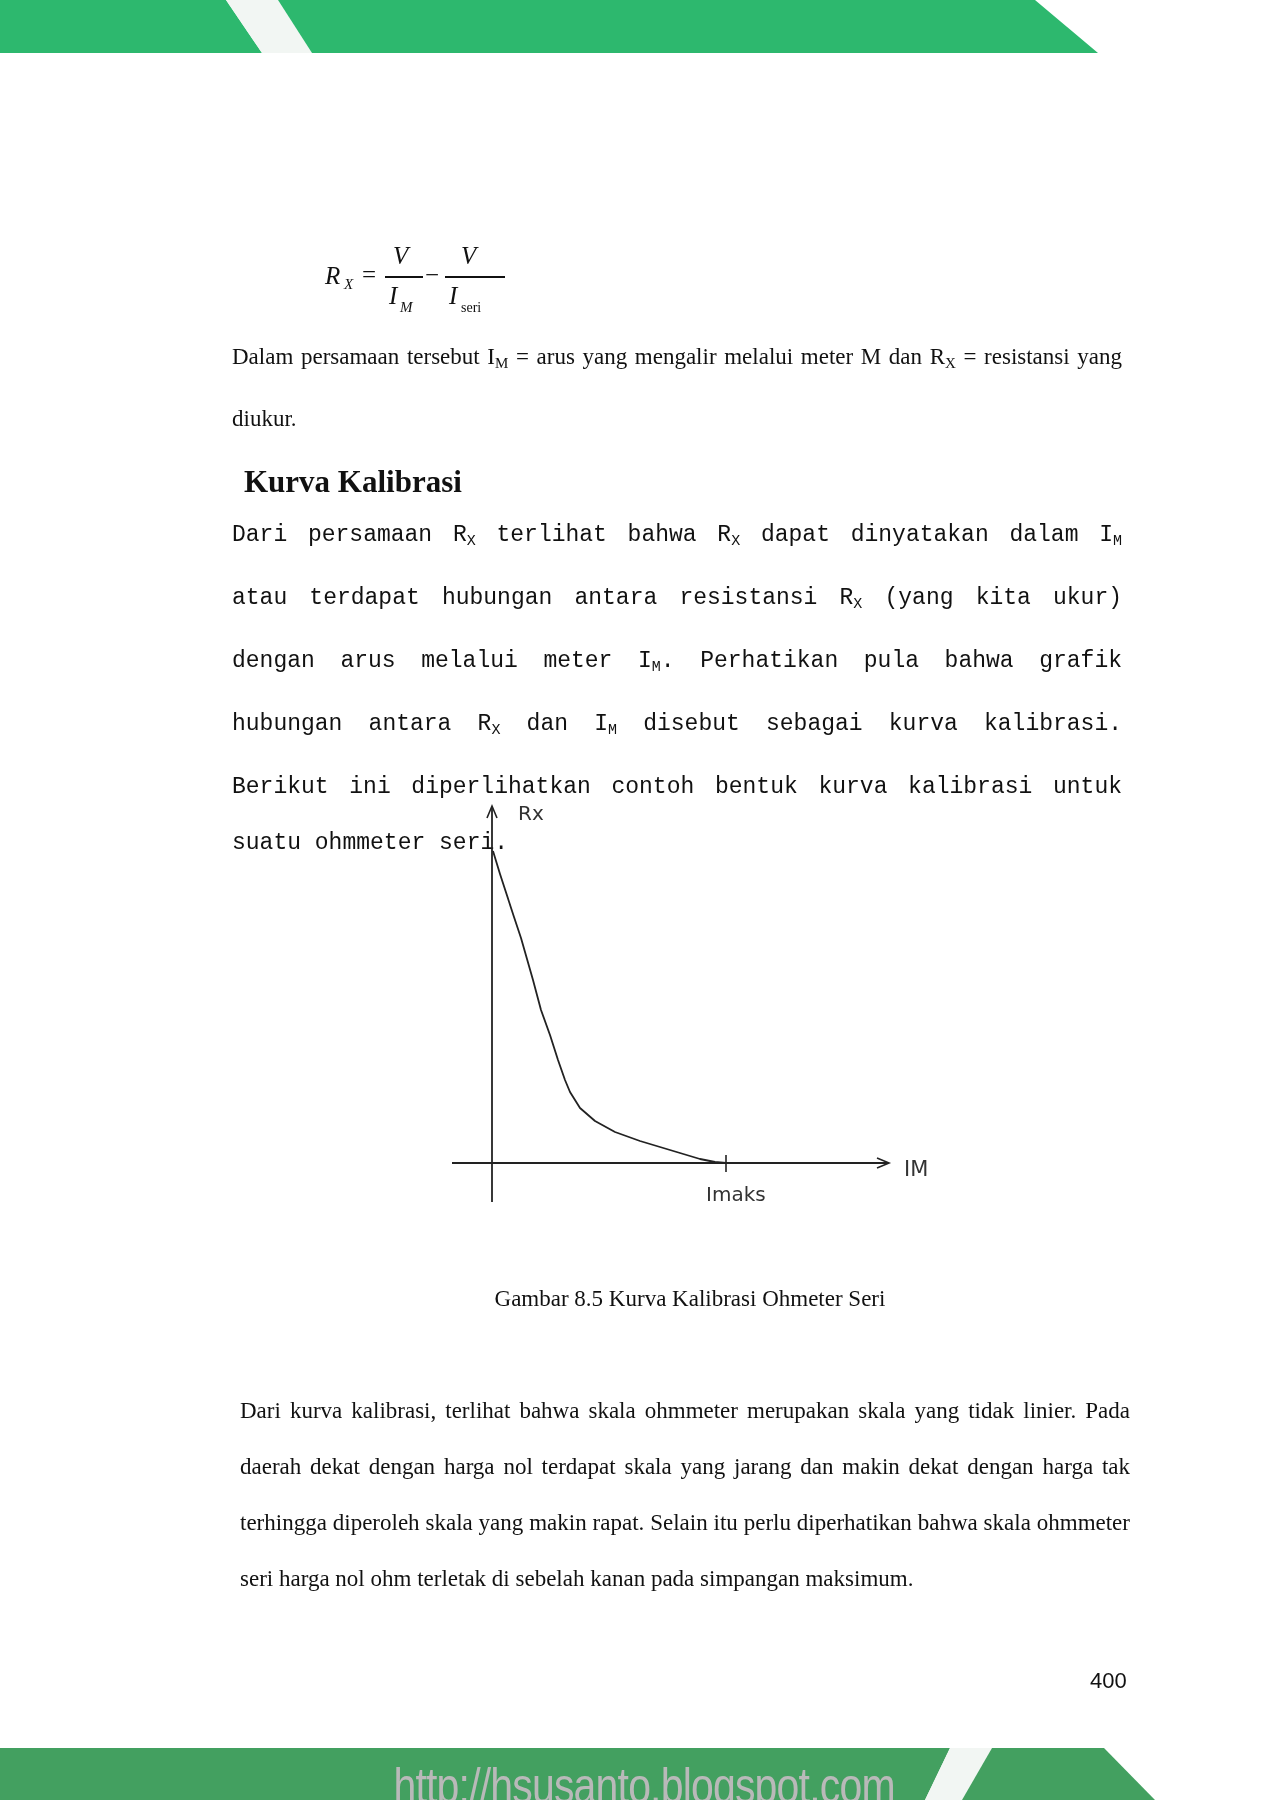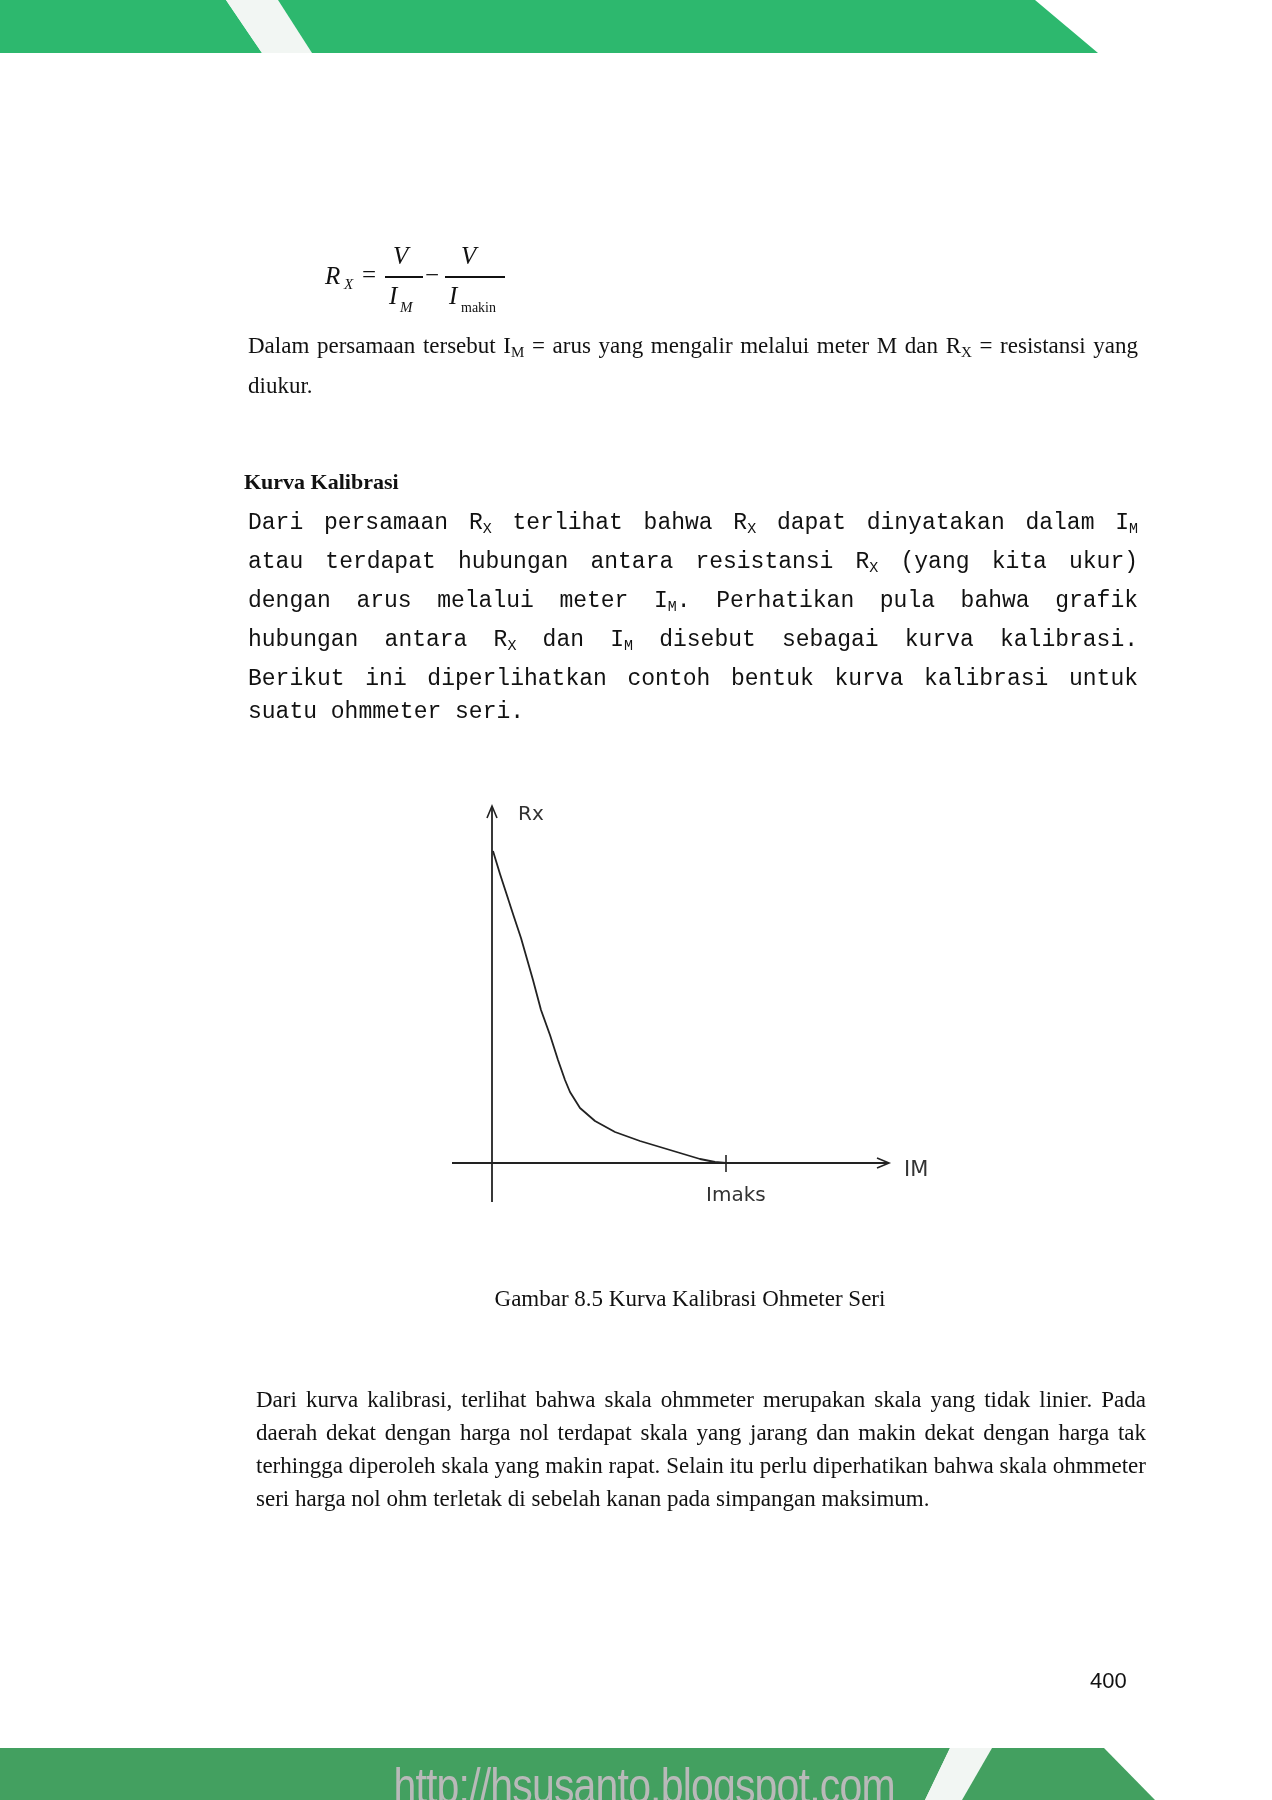--- a/index.html
+++ b/index.html
@@ -32,27 +32,27 @@
   .formula .bar1 { position: absolute; left: 60px; top: 34px; width: 38px; height: 1.5px; background: #111; }
   .formula .den1 { position: absolute; left: 64px; top: 40px; }
   .formula .den1sub { position: absolute; left: 75px; top: 57px; font-size: 15px; }
   .formula .minus { position: absolute; left: 100px; top: 19px; font-style: normal; }
   .formula .num2 { position: absolute; left: 136px; top: 0px; }
   .formula .bar2 { position: absolute; left: 120px; top: 34px; width: 60px; height: 1.5px; background: #111; }
   .formula .den2 { position: absolute; left: 124px; top: 40px; }
   .formula .den2sub { position: absolute; left: 136px; top: 58px; font-size: 14px; font-style: normal; }
 
   .para {
-    position: absolute; left: 248px; width: 890px;
-    font-size: 23px; line-height: 33px;
+    position: absolute; left: 232px; width: 890px;
+    font-size: 23px; line-height: 56px;
     text-align: justify; text-align-last: left;
   }
   .para .sub { font-size: 15px; vertical-align: -4px; }
   .p1 { top: 329px; }
-  .heading { position: absolute; left: 244px; top: 466px; font-size: 22px; font-weight: bold; line-height: 32px; }
+  .heading { position: absolute; left: 244px; top: 466px; font-size: 31px; font-weight: bold; line-height: 32px; }
   .p2 { top: 507px; font-family: Liberation Mono, monospace; }
   .p3 { top: 1375px; }
   .caption {
     position: absolute; left: 0; width: 1380px; top: 1286px; text-align: center;
     font-size: 23px;
   }
   .pagenum {
     position: absolute; left: 1090px; top: 1668px;
     font-family: "Liberation Sans", "DejaVu Sans", sans-serif; font-size: 22px;
   }
@@ -75,21 +75,21 @@
   <span class="rsub">X</span>
   <span class="eq">=</span>
   <span class="num1">V</span>
   <span class="bar1"></span>
   <span class="den1">I</span>
   <span class="den1sub">M</span>
   <span class="minus">−</span>
   <span class="num2">V</span>
   <span class="bar2"></span>
   <span class="den2">I</span>
-  <span class="den2sub">makin</span>
+  <span class="den2sub">seri</span>
 </div>
 
 <p class="para p1" style="margin:0"><span>Dalam persamaan tersebut I</span><span class="sub">M</span><span> = arus yang mengalir melalui meter M dan R</span><span class="sub">X</span><span> = resistansi yang diukur.</span></p>
 
 <div class="heading">Kurva Kalibrasi</div>
 
 <p class="para p2" style="margin:0"><span>Dari persamaan R</span><span class="sub">X</span><span> terlihat bahwa R</span><span class="sub">X</span><span> dapat dinyatakan dalam I</span><span class="sub">M</span><span> atau terdapat hubungan antara resistansi R</span><span class="sub">X</span><span> (yang kita ukur) dengan arus melalui meter I</span><span class="sub">M</span><span>. Perhatikan pula bahwa grafik hubungan antara R</span><span class="sub">X</span><span> dan I</span><span class="sub">M</span><span> disebut sebagai kurva kalibrasi. Berikut ini diperlihatkan contoh bentuk kurva kalibrasi untuk suatu ohmmeter seri.</span></p>
 
 <svg class="chart" viewBox="0 0 1272 1800">
 

